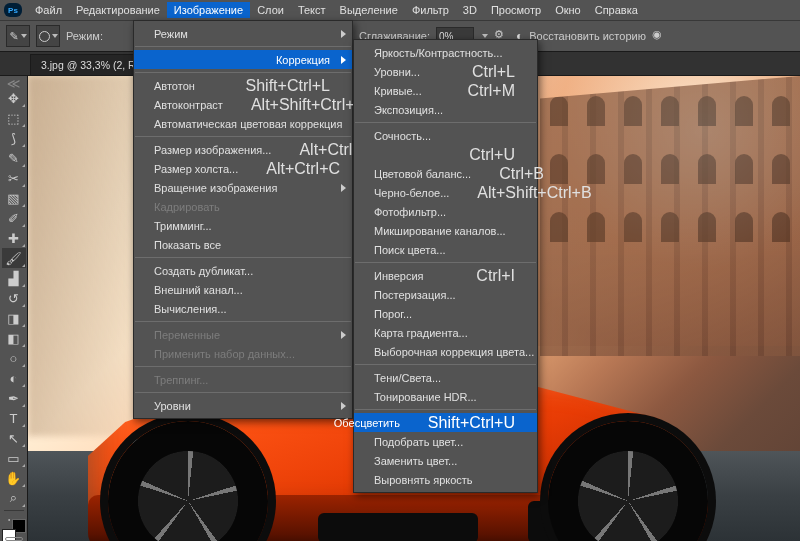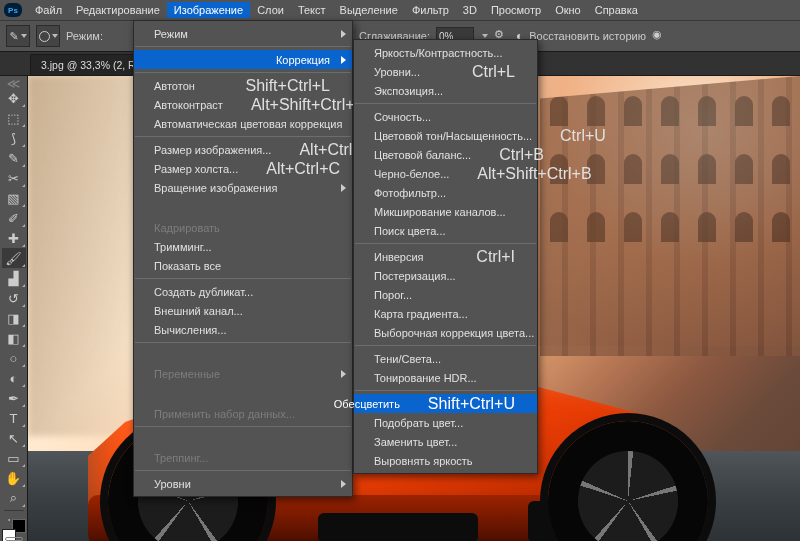--- a/index.html
+++ b/index.html
@@ -48,21 +48,21 @@
 .headlight.r { left:505px; transform:skewX(22deg); border-radius:16px 4px 4px 6px;}
 .wheel { position:absolute; bottom:-10px; width:160px; height:160px; border-radius:50%; background:radial-gradient(circle,#e5e5e5 0 18%, #9a9a9a 18% 26%, #1b1b1b 26% 44%, #060606 44% 100%); box-shadow:0 0 0 8px #0c0c0c; }
 .wheel.l { left:20px; }
 .wheel.r { right:20px; }
 .spokes { position:absolute; inset:30px; border-radius:50%; background:conic-gradient(#777 0 6deg,#1c1c1c 6deg 72deg,#777 72deg 78deg,#1c1c1c 78deg 144deg,#777 144deg 150deg,#1c1c1c 150deg 216deg,#777 216deg 222deg,#1c1c1c 222deg 288deg,#777 288deg 294deg,#1c1c1c 294deg 360deg); }
 .ground { position:absolute; left:0; right:0; bottom:0; height:90px; background:linear-gradient(#4f5559 0%, #3a4044 50%, #2c3236 100%); }
 .blur-l { position:absolute; left:0; top:0; width:160px; height:360px; background:linear-gradient(95deg, rgba(175,145,115,0.55), rgba(175,145,115,0) 85%); filter:blur(3px);}
 .dropdown { position:absolute; background:#535353; border:1px solid #2a2a2a; box-shadow:2px 3px 8px rgba(0,0,0,0.55); font-size:11px; color:#e0e0e0; z-index:100; padding:3px 0; }
 .dropdown .row { height:19px; display:flex; align-items:center; padding:0 22px 0 20px; position:relative; white-space:nowrap; cursor:default; }
 .dropdown .row.hl { background:#0a64cd; color:#fff;justify-content:flex-end; }
-.dropdown .row.dis { color:#7d7d7d;margin-top:21px; }
+.dropdown .row.dis { color:#7d7d7d; }
 .dropdown .row .sc { margin-left:auto; padding-left:28px; font-size:16px; }
 .dropdown .row .sub { position:absolute; right:6px; width:0; height:0; border-top:4px solid transparent; border-bottom:4px solid transparent; border-left:5px solid #ccc; }
 .dropdown .row.hl .sub { border-left-color:#fff; }
 .dropdown .sep { height:1px; background:#6d6d6d; margin:3px 1px; }
 #menu1 { top:20px; left:133px; width:220px; }
 #menu2 { top:39px; left:353px; width:185px; }
 .brush-ico { width:11px; height:11px; border:1px solid #ccc; border-radius:50%; }
 .maskq { width:18px; height:14px; border:1px solid #888; border-radius:2px; position:relative; margin-top:4px;}
 .maskq::after { content:""; position:absolute; inset:2px 4px; background:#888; border-radius:50%; }
 </style>
@@ -340,28 +340,31 @@
   </div>
 <div class="dropdown" id="menu2">
     <div class="row">
       <span>Яркость/Контрастность...</span>
     </div>
     <div class="row">
       <span>Уровни...</span>
       <span class="sc">Ctrl+L</span>
     </div>
     <div class="row">
+      <span>Кривые...</span>
+      <span class="sc">Ctrl+M</span>
+    </div>
+    <div class="row">
       <span>Экспозиция...</span>
     </div>
     <div class="sep"></div>
     <div class="row">
       <span>Сочность...</span>
     </div>
     <div class="row">
-      <span>Цветовой тон/Насыщенность...</span>
       <span class="sc">Ctrl+U</span>
     </div>
     <div class="row">
       <span>Цветовой баланс...</span>
       <span class="sc">Ctrl+B</span>
     </div>
     <div class="row">
       <span>Черно-белое...</span>
       <span class="sc">Alt+Shift+Ctrl+B</span>
     </div>

